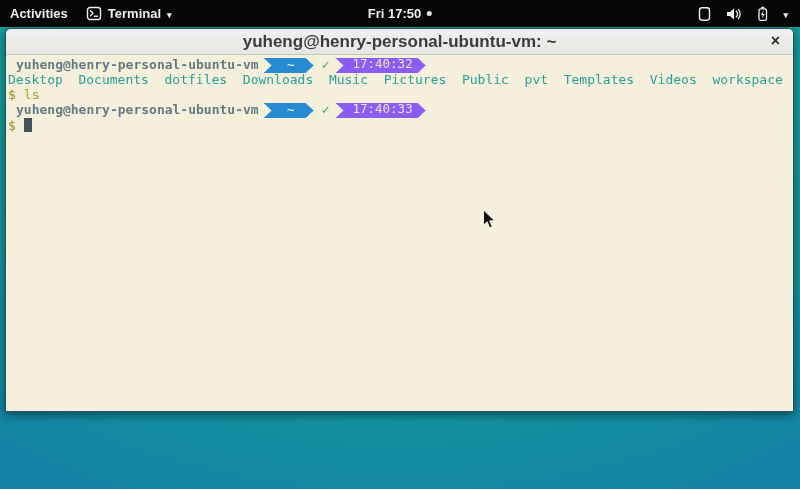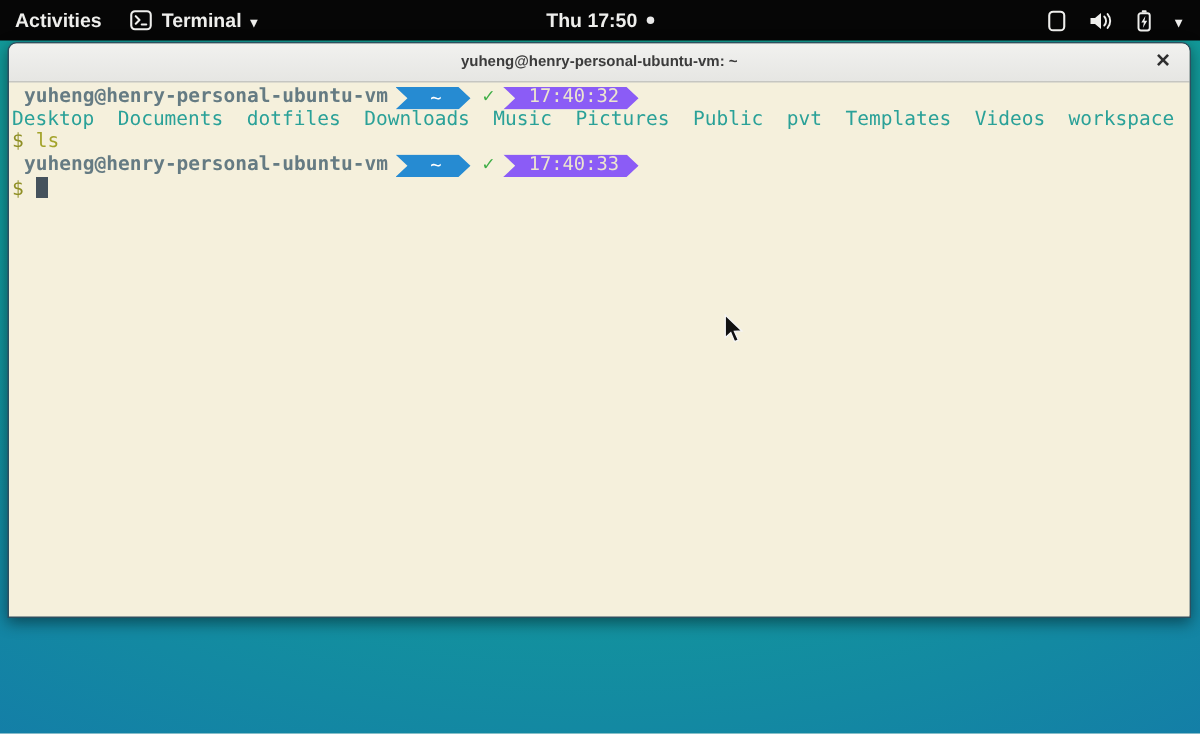--- a/index.html
+++ b/index.html
@@ -40,21 +40,21 @@
     overflow:hidden;
     background:#f5f0dc;
   }
   .titlebar {
     height:26px;
     background:linear-gradient(#f1f1ef, #e6e6e3);
     border-bottom:1px solid #c6c6c1;
     position:relative;
     display:flex; align-items:center; justify-content:center;
   }
-  .titlebar .title { font-size:10px; font-weight:700; color:#3c3c3c; }
+  .titlebar .title { font-size:17px; font-weight:700; color:#3c3c3c; }
   .titlebar .close {
     position:absolute; right:13px; top:50%; transform:translateY(-54%);
     font-size:16px; font-weight:700; color:#2e2e2e; cursor:default; line-height:1;
   }
 
   .term {
     height:calc(100% - 27px);
     background:#f5f0dc;
     padding:3px 0 0 2px;
     font-family:"DejaVu Sans Mono", monospace;
@@ -95,21 +95,21 @@
         <rect x="1.5" y="1.5" width="13" height="12" rx="2.5" fill="none" stroke="#eeeeec" stroke-width="1.4"></rect>
         <path d="M4.5 4.8 L7 7.3 L4.5 9.8" fill="none" stroke="#eeeeec" stroke-width="1.4" stroke-linecap="round" stroke-linejoin="round"></path>
         <line x1="8.5" y1="10.3" x2="11.5" y2="10.3" stroke="#eeeeec" stroke-width="1.4" stroke-linecap="round"></line>
       </svg>
       <span>Terminal</span>
       <span class="chev">▾</span>
     </span>
   </div>
 
   <div class="tb-center">
-    <span>Thu 17:50</span>
+    <span>Fri 17:50</span>
     <span class="notif-dot"></span>
   </div>
 
   <div class="tb-right">
     <svg width="15" height="16" viewBox="0 0 15 16">
       <rect x="2.5" y="1.8" width="10" height="12.4" rx="2.6" fill="none" stroke="#eeeeec" stroke-width="1.4"></rect>
     </svg>
     <svg width="17" height="16" viewBox="0 0 17 16">
       <path d="M2 6 H5 L9 2.6 V13.4 L5 10 H2 Z" fill="#eeeeec"></path>
       <path d="M11.2 5 a4.4 4.4 0 0 1 0 6" fill="none" stroke="#eeeeec" stroke-width="1.3" stroke-linecap="round"></path>

